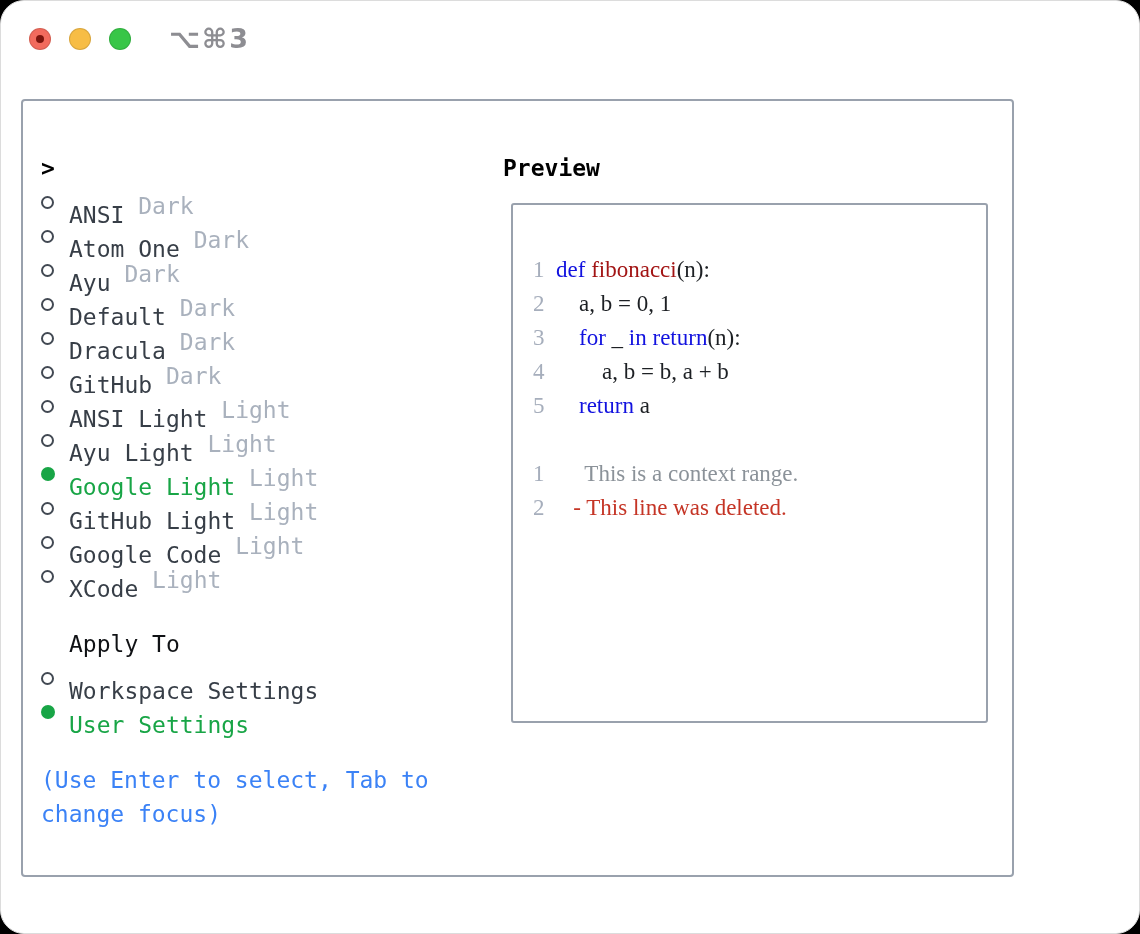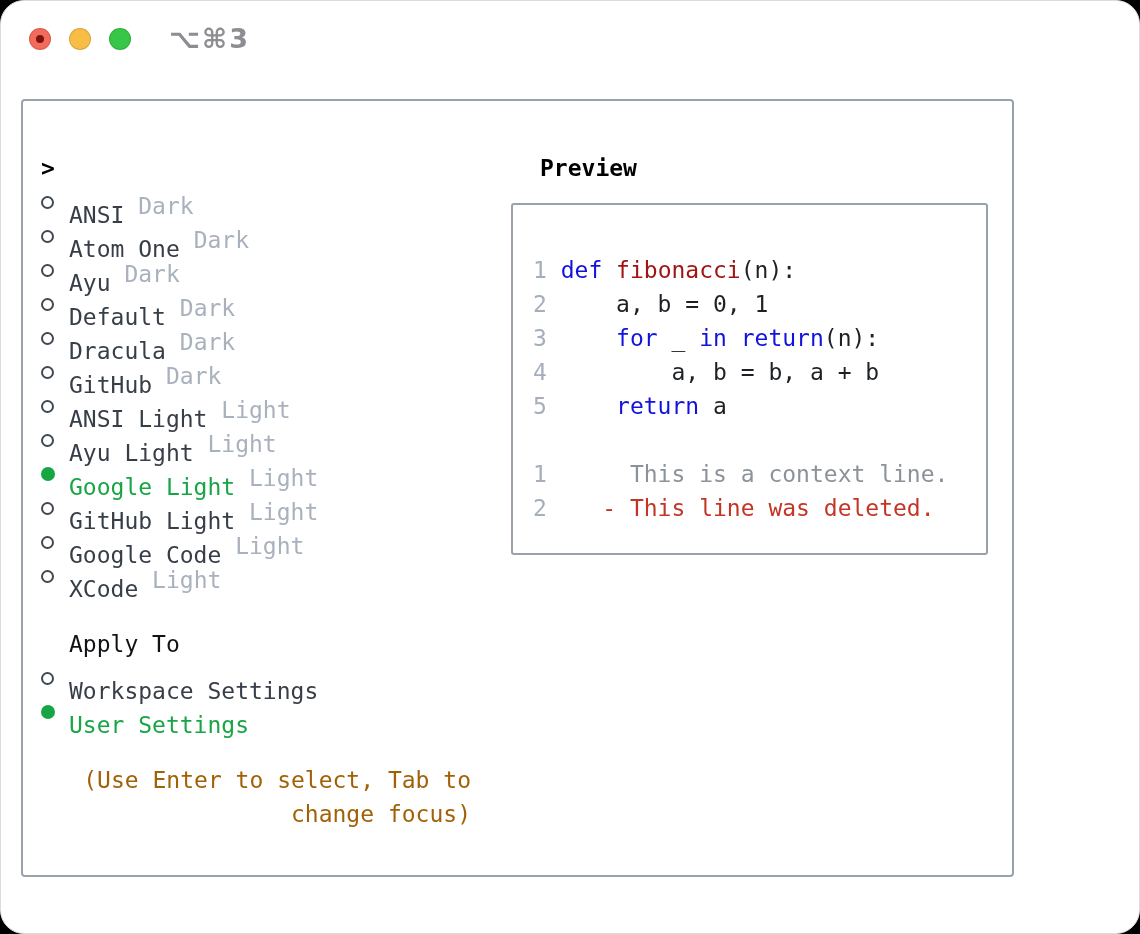--- a/index.html
+++ b/index.html
@@ -64,36 +64,37 @@
     border: 2px solid #424953; box-sizing: border-box;
   }
   .radio.selected { width: 14px; height: 14px; border: none; background: var(--accent-green); }
   .header-text { font-weight: bold; color: #000; }
   .item-name { color: var(--text-dark); margin-top: 25px; }
   .item-name.selected { color: var(--accent-green); }
   .item-tag { color: var(--muted); margin-top: 8px; }
   .spacer { height: 34px; }
   .section-title { color: #101215; padding-left: 28px; }
   .hint {
-    color: #a16207; width: 430px;
-    font-size: 23px; line-height: 34px; text-align: right;
+    color: #3b82f6; width: 430px;
+    font-size: 23px; line-height: 34px;
   }
   
   .preview-title {
     position: absolute; left: 480px; top: 50px;
-    font-size: 23px; line-height: 34px; font-weight: bold; color: #000; margin-left: 37px;
+    font-size: 23px; line-height: 34px; font-weight: bold; color: #000;
   }
   .preview-box {
     position: absolute; left: 488px; top: 102px;
-    width: 477px; height: 352px;
+    width: 477px; height: 520px;
     border: 2px solid var(--border-gray);
     border-radius: 3px;
     box-sizing: border-box;
     padding: 48px 0 0 20px;
     overflow: hidden;
+    font-family: Liberation Serif, serif;
   }
   .code-line { height: 34px; line-height: 34px; font-size: 23px; white-space: pre; }
   .lineno { display: inline-block; width: 1ch; margin-right: 1ch; color: var(--lineno); }
   .tok-keyword  { color: var(--kw-blue); }
   .tok-function { color: var(--fn-red); }
   .tok-plain    { color: #1d2024; }
   .tok-context  { color: var(--ctx-gray); }
   .tok-deleted  { color: var(--diff-red); }
   .tok-added    { color: var(--diff-green); }
 </style>
@@ -147,19 +148,19 @@
 
     <div class="preview-title">Preview</div>
     <div class="preview-box">
       <div id="code-lines">
           <div class="code-line"><span class="lineno">1</span><span class="tok-keyword">def</span><span class="tok-plain"> </span><span class="tok-function">fibonacci</span><span class="tok-plain">(n):</span></div>
           <div class="code-line"><span class="lineno">2</span><span class="tok-plain">    a, b = 0, 1</span></div>
           <div class="code-line"><span class="lineno">3</span><span class="tok-plain">    </span><span class="tok-keyword">for</span><span class="tok-plain"> _ </span><span class="tok-keyword">in</span><span class="tok-plain"> </span><span class="tok-keyword">return</span><span class="tok-plain">(n):</span></div>
           <div class="code-line"><span class="lineno">4</span><span class="tok-plain">        a, b = b, a + b</span></div>
           <div class="code-line"><span class="lineno">5</span><span class="tok-plain">    </span><span class="tok-keyword">return</span><span class="tok-plain"> a</span></div>
           <div class="code-line"><span class="lineno"></span></div>
-          <div class="code-line"><span class="lineno">1</span><span class="tok-context">     This is a context line.</span></div>
+          <div class="code-line"><span class="lineno">1</span><span class="tok-context">     This is a context range.</span></div>
           <div class="code-line"><span class="lineno">2</span><span class="tok-deleted">   - This line was deleted.</span></div>
         </div>
     </div>
 
   </div>
 </div>
 
 </body></html>

